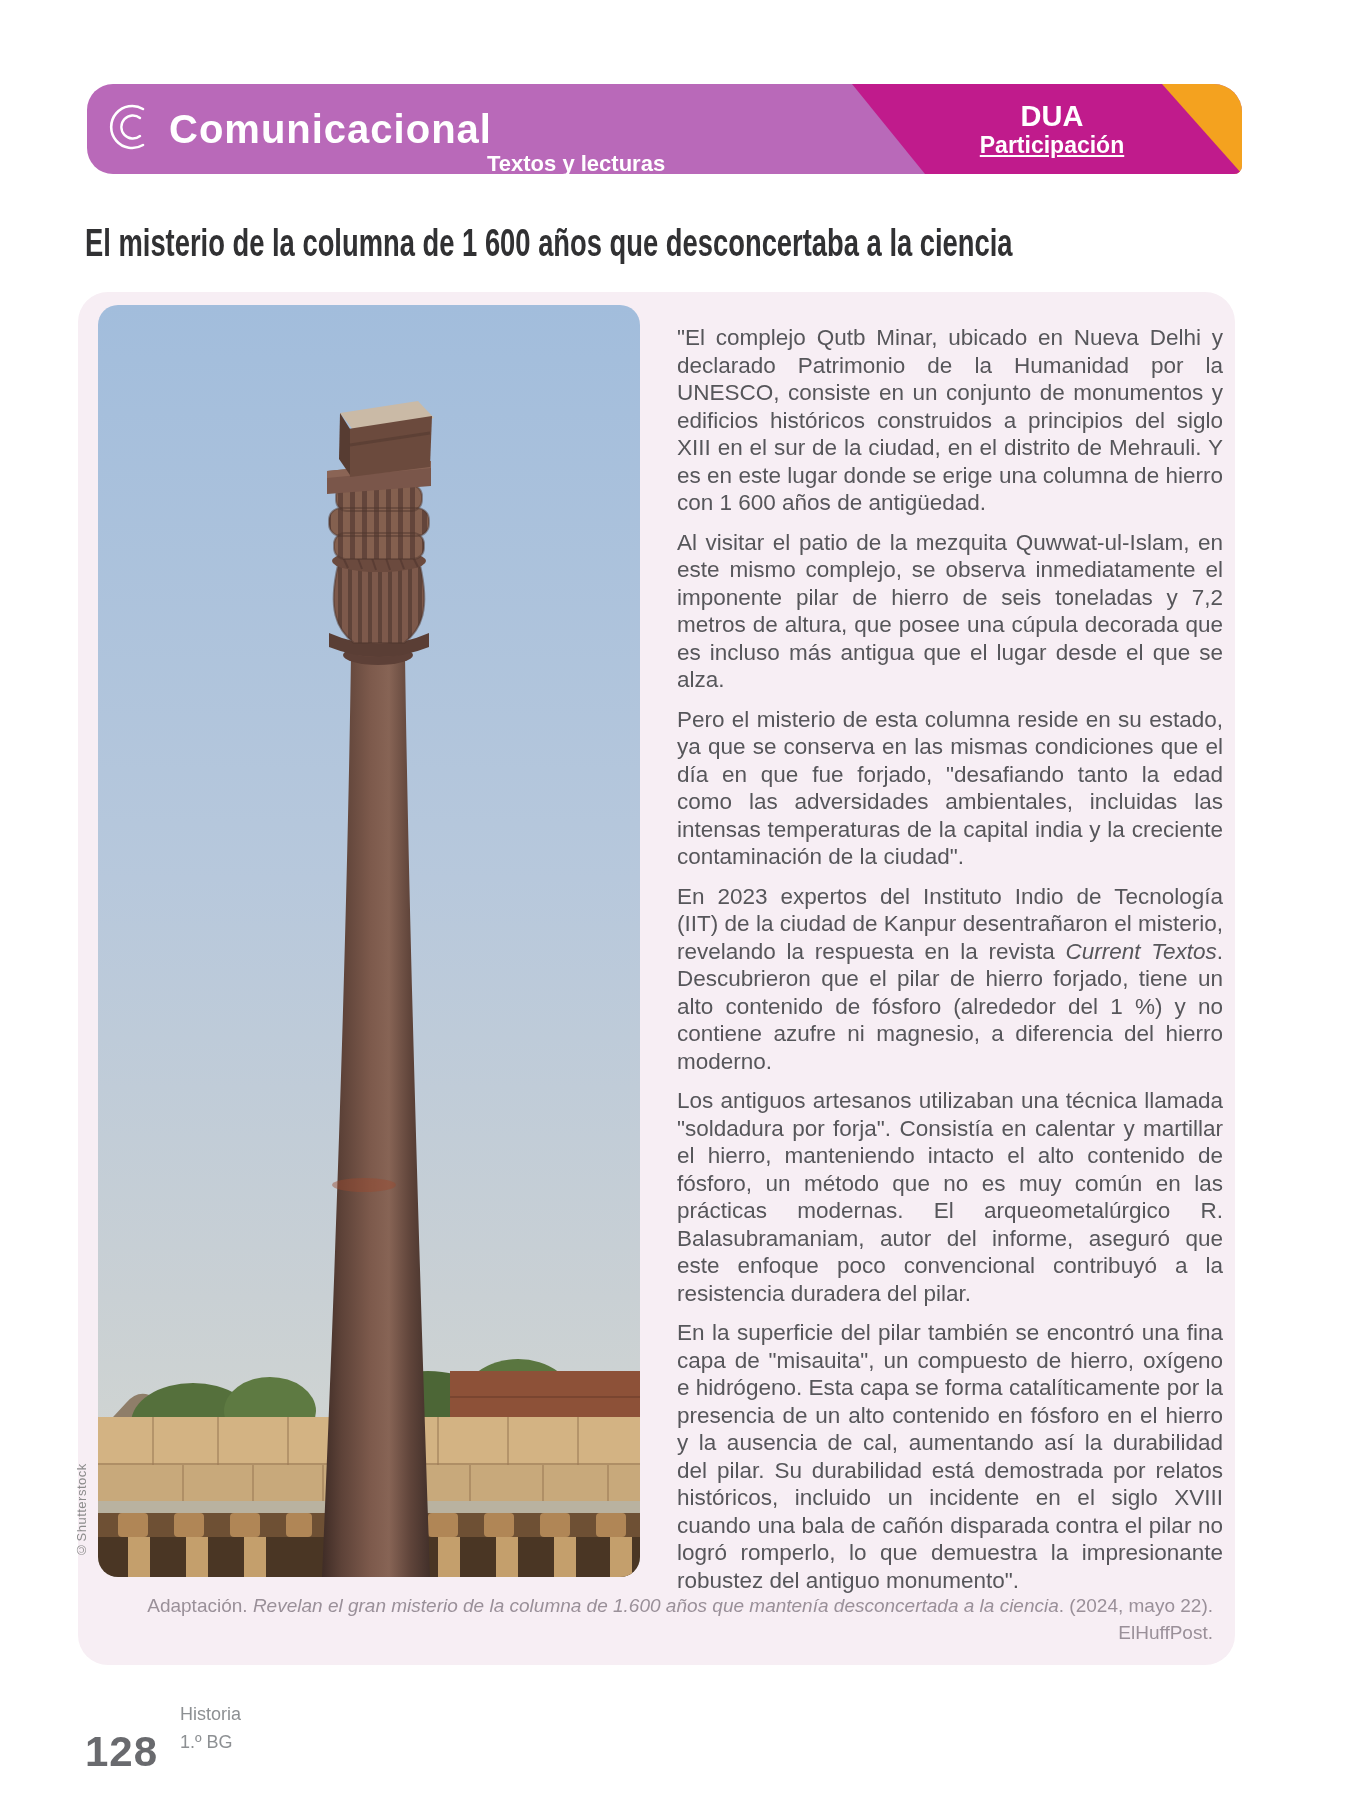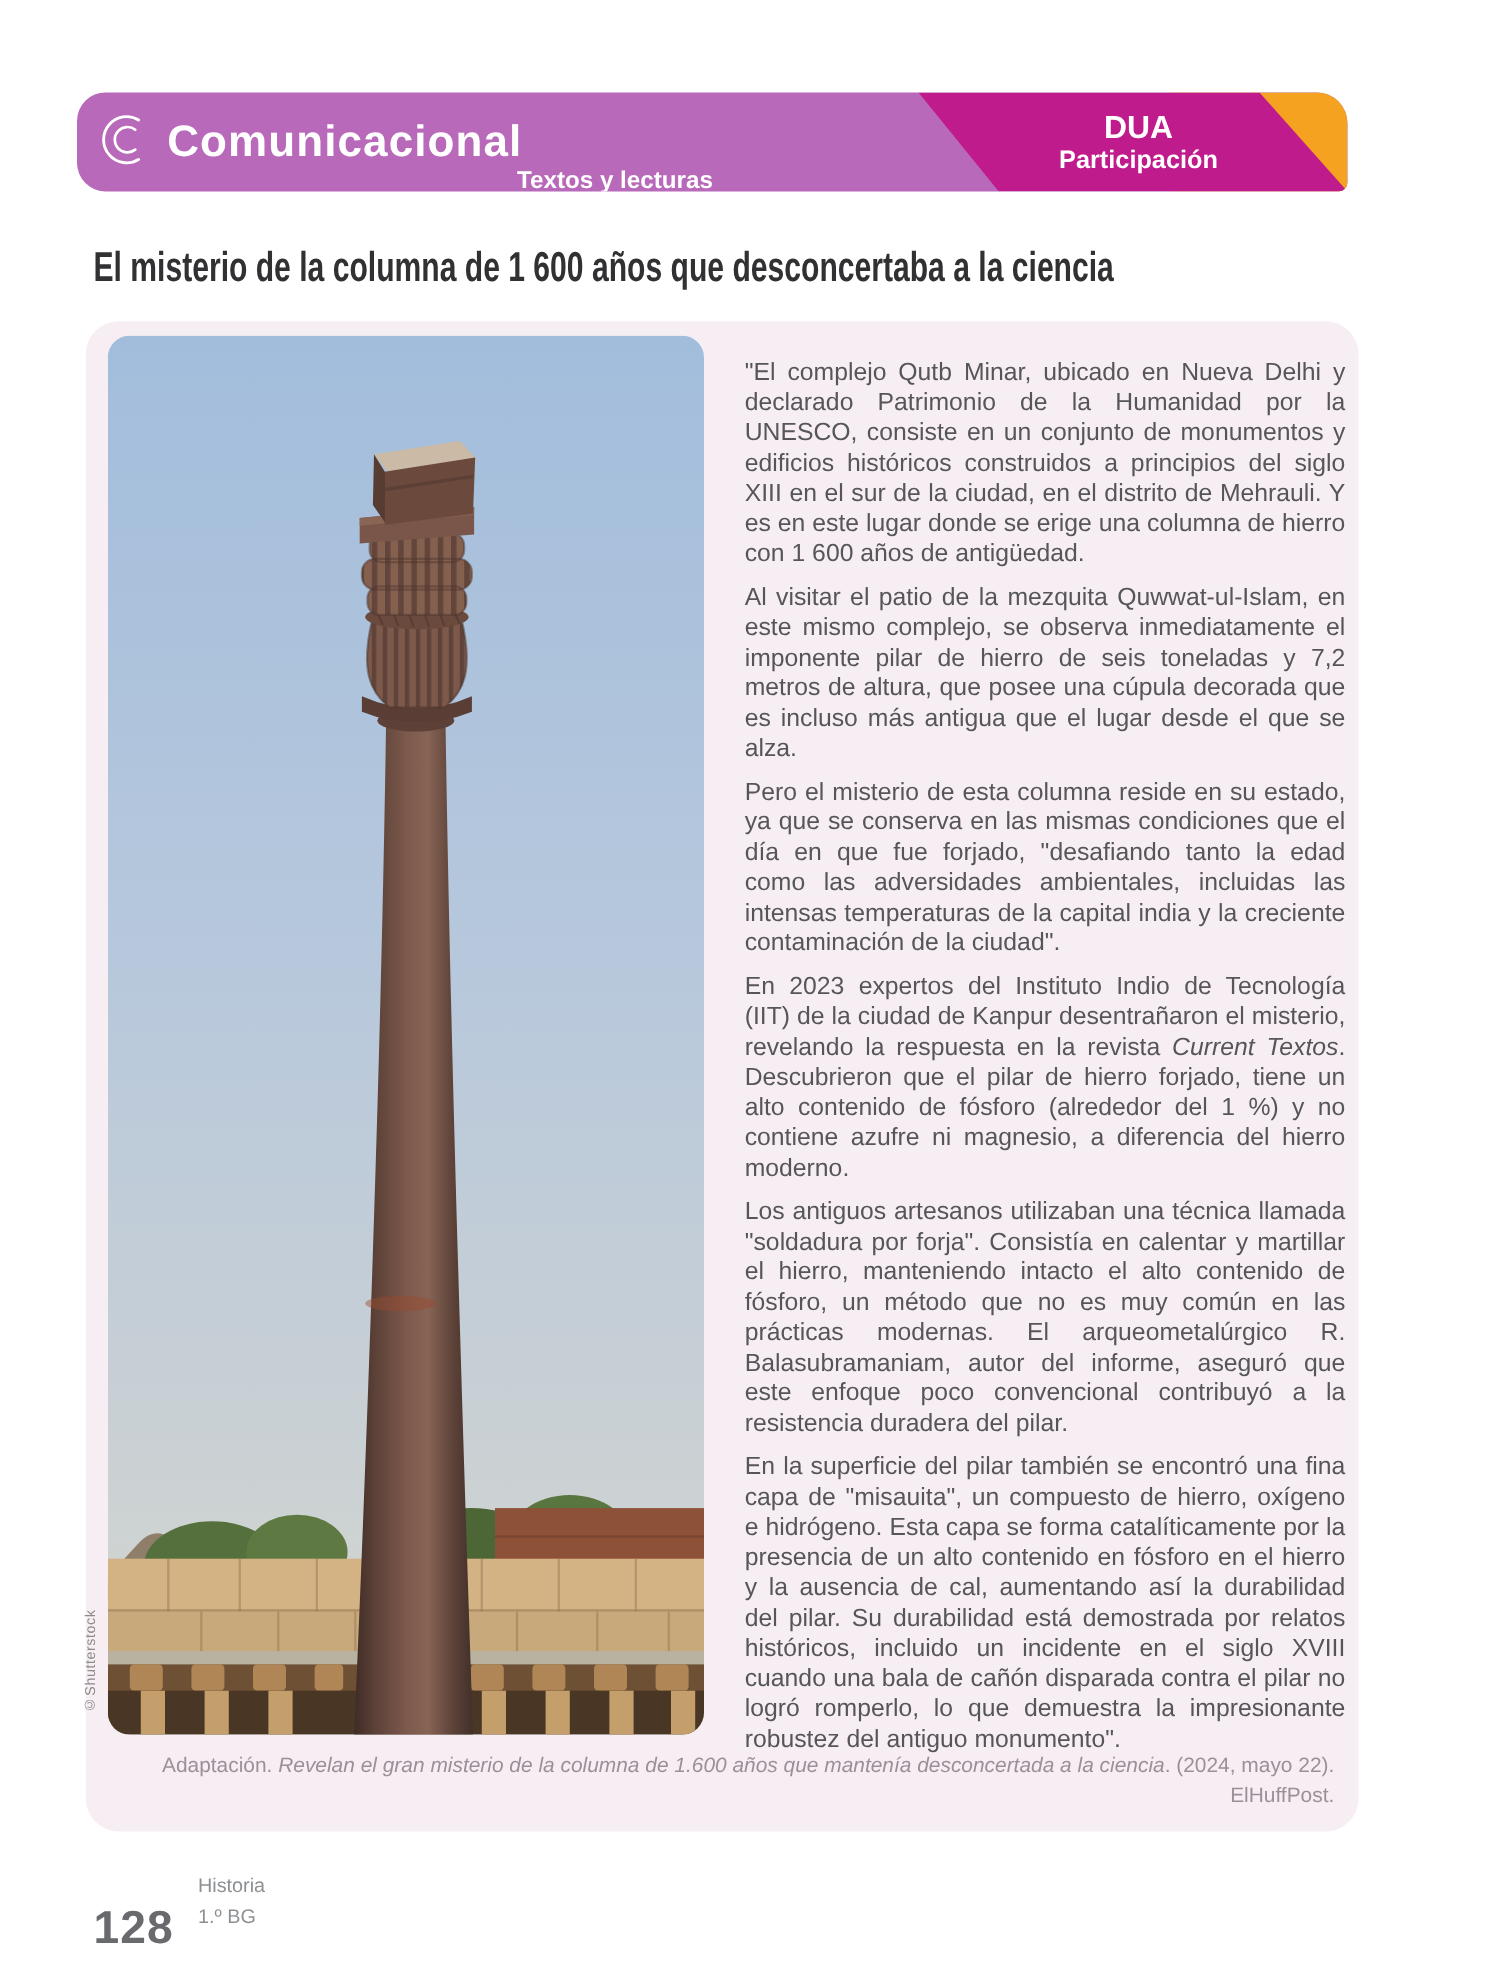--- a/index.html
+++ b/index.html
@@ -3,21 +3,21 @@
 <meta charset="utf-8">
 <style>
   html,body{margin:0;padding:0;}
   body{
     width:1350px;height:1800px;position:relative;background:#ffffff;
     font-family:"Liberation Sans","DejaVu Sans",sans-serif;
     -webkit-font-smoothing:antialiased;overflow:hidden;
   }
   
   .banner{
-    position:absolute;left:70px;top:84px;width:1155px;height:90px;
+    position:absolute;left:87px;top:84px;width:1155px;height:90px;
     background:#b969b9;border-radius:26px 28px 8px 26px;overflow:hidden;
   }
   .banner .orange{
     position:absolute;right:0;top:0;width:160px;height:90px;background:#f4a21f;
   }
   .banner .magenta{
     position:absolute;left:0;top:0;width:1155px;height:90px;background:#c01b8c;
     clip-path:polygon(765px 0,1075px 0,1155px 90px,838px 90px);
   }
   .logo-wrap{position:absolute;left:16px;top:0;height:90px;display:flex;align-items:center;gap:12px;}
@@ -25,21 +25,21 @@
   .banner-subtitle{
     position:absolute;left:400px;top:50%;transform:translateY(-50%);
     color:#fff;font-weight:bold;font-size:22px;line-height:27px;margin-top:48px;
   }
   .badge{
     position:absolute;left:800px;top:0;width:330px;height:90px;
     display:flex;flex-direction:column;align-items:center;justify-content:center;
     color:#fff;z-index:3;
   }
   .badge .t1{font-size:29px;font-weight:bold;line-height:32px;}
-  .badge .t2{font-size:23px;font-weight:bold;line-height:26px;}
+  .badge .t2{font-size:23px;font-weight:bold;line-height:26px;text-decoration:underline;}
   
   .page-title{
     position:absolute;left:85px;top:222px;width:1400px;
     font-size:38px;font-weight:bold;color:#313133;white-space:nowrap;
     transform:scaleX(0.72);transform-origin:left center;letter-spacing:0px;
   }
   
   .card{
     position:absolute;left:78px;top:292px;width:1157px;height:1373px;
     background:#f7eef4;border-radius:30px;

